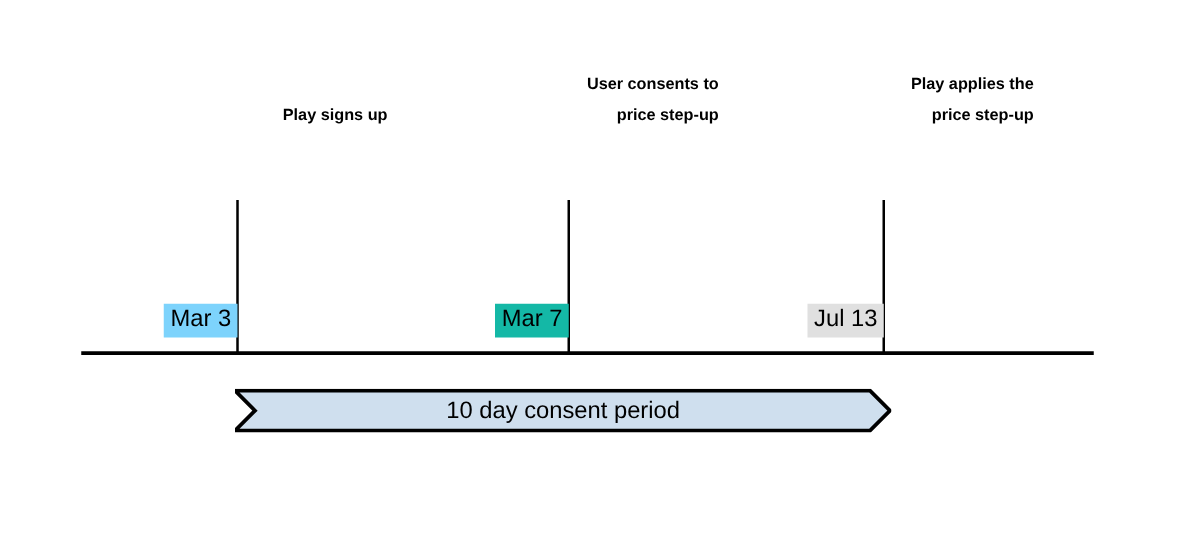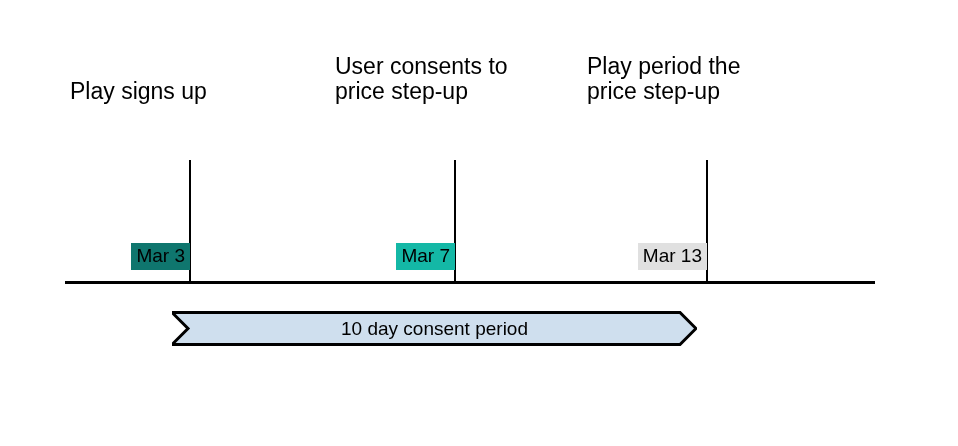--- a/index.html
+++ b/index.html
@@ -44,25 +44,26 @@
     width: 2px;
     height: 123px;
     background: #000000;
   }
   .event-label {
     position: absolute;
     bottom: 0;
     left: 50%;
     transform: translateX(-50%);
     width: 240px;
-    text-align: left;
-    font-size: 23px;
+    text-align: right;
+    font-size: 13px;
     line-height: 25px;
     white-space: pre-line;
     color: #000000;
+    font-weight: bold;
   }
   .event-label-holder {
     position: absolute;
     top: 104px;
     left: 0;
     width: 0;
     height: 0;
   }
   .date-chip {
     position: absolute;
@@ -72,21 +73,21 @@
     font-size: 19px;
     line-height: 24px;
     padding: 1px 5px 2px 5px;
     white-space: nowrap;
     color: #000000;
   }
 
   
   .period-banner {
     position: absolute;
-    left: 172px;
+    left: 188px;
     top: 311px;
     width: 525px;
     height: 35px;
   }
   .period-banner svg {
     display: block;
     width: 100%;
     height: 100%;
   }
   .period-banner-label {
@@ -108,39 +109,39 @@
 
 <div id="timeline-figure">
 
   <div class="axis-line" style="background: rgb(0, 0, 0);"></div>
 
   <div class="event" style="left:190px;">
     <div class="event-tick" style="background: rgb(0, 0, 0);"></div>
     <div class="event-label-holder">
       <div class="event-label">Play signs up</div>
     </div>
-    <div class="date-chip" style="background: #0f766e;">Mar 3</div>
+    <div class="date-chip" style="background: #7dd3fc;">Mar 3</div>
   </div>
 
   <div class="event" style="left:455px;">
     <div class="event-tick" style="background: rgb(0, 0, 0);"></div>
     <div class="event-label-holder">
       <div class="event-label">User consents to
 price step-up</div>
     </div>
     <div class="date-chip" style="background: #14b8a6;">Mar 7</div>
   </div>
 
   <div class="event" style="left:707px;">
     <div class="event-tick" style="background: rgb(0, 0, 0);"></div>
     <div class="event-label-holder">
-      <div class="event-label">Play period the
+      <div class="event-label">Play applies the
 price step-up</div>
     </div>
-    <div class="date-chip" style="background: rgb(224, 224, 224);">Mar 13</div>
+    <div class="date-chip" style="background: rgb(224, 224, 224);">Jul 13</div>
   </div>
 
   <div class="period-banner">
     <svg viewBox="0 0 525 35" preserveAspectRatio="none">
       <polygon id="banner-shape" points="0,1.5 508,1.5 524,17.5 508,33.5 0,33.5 16,17.5" fill="#cfdfee" stroke="#000000" stroke-width="3" stroke-linejoin="miter" vector-effect="non-scaling-stroke"></polygon>
     </svg>
     <div class="period-banner-label">10 day consent period</div>
   </div>
 
 </div>

